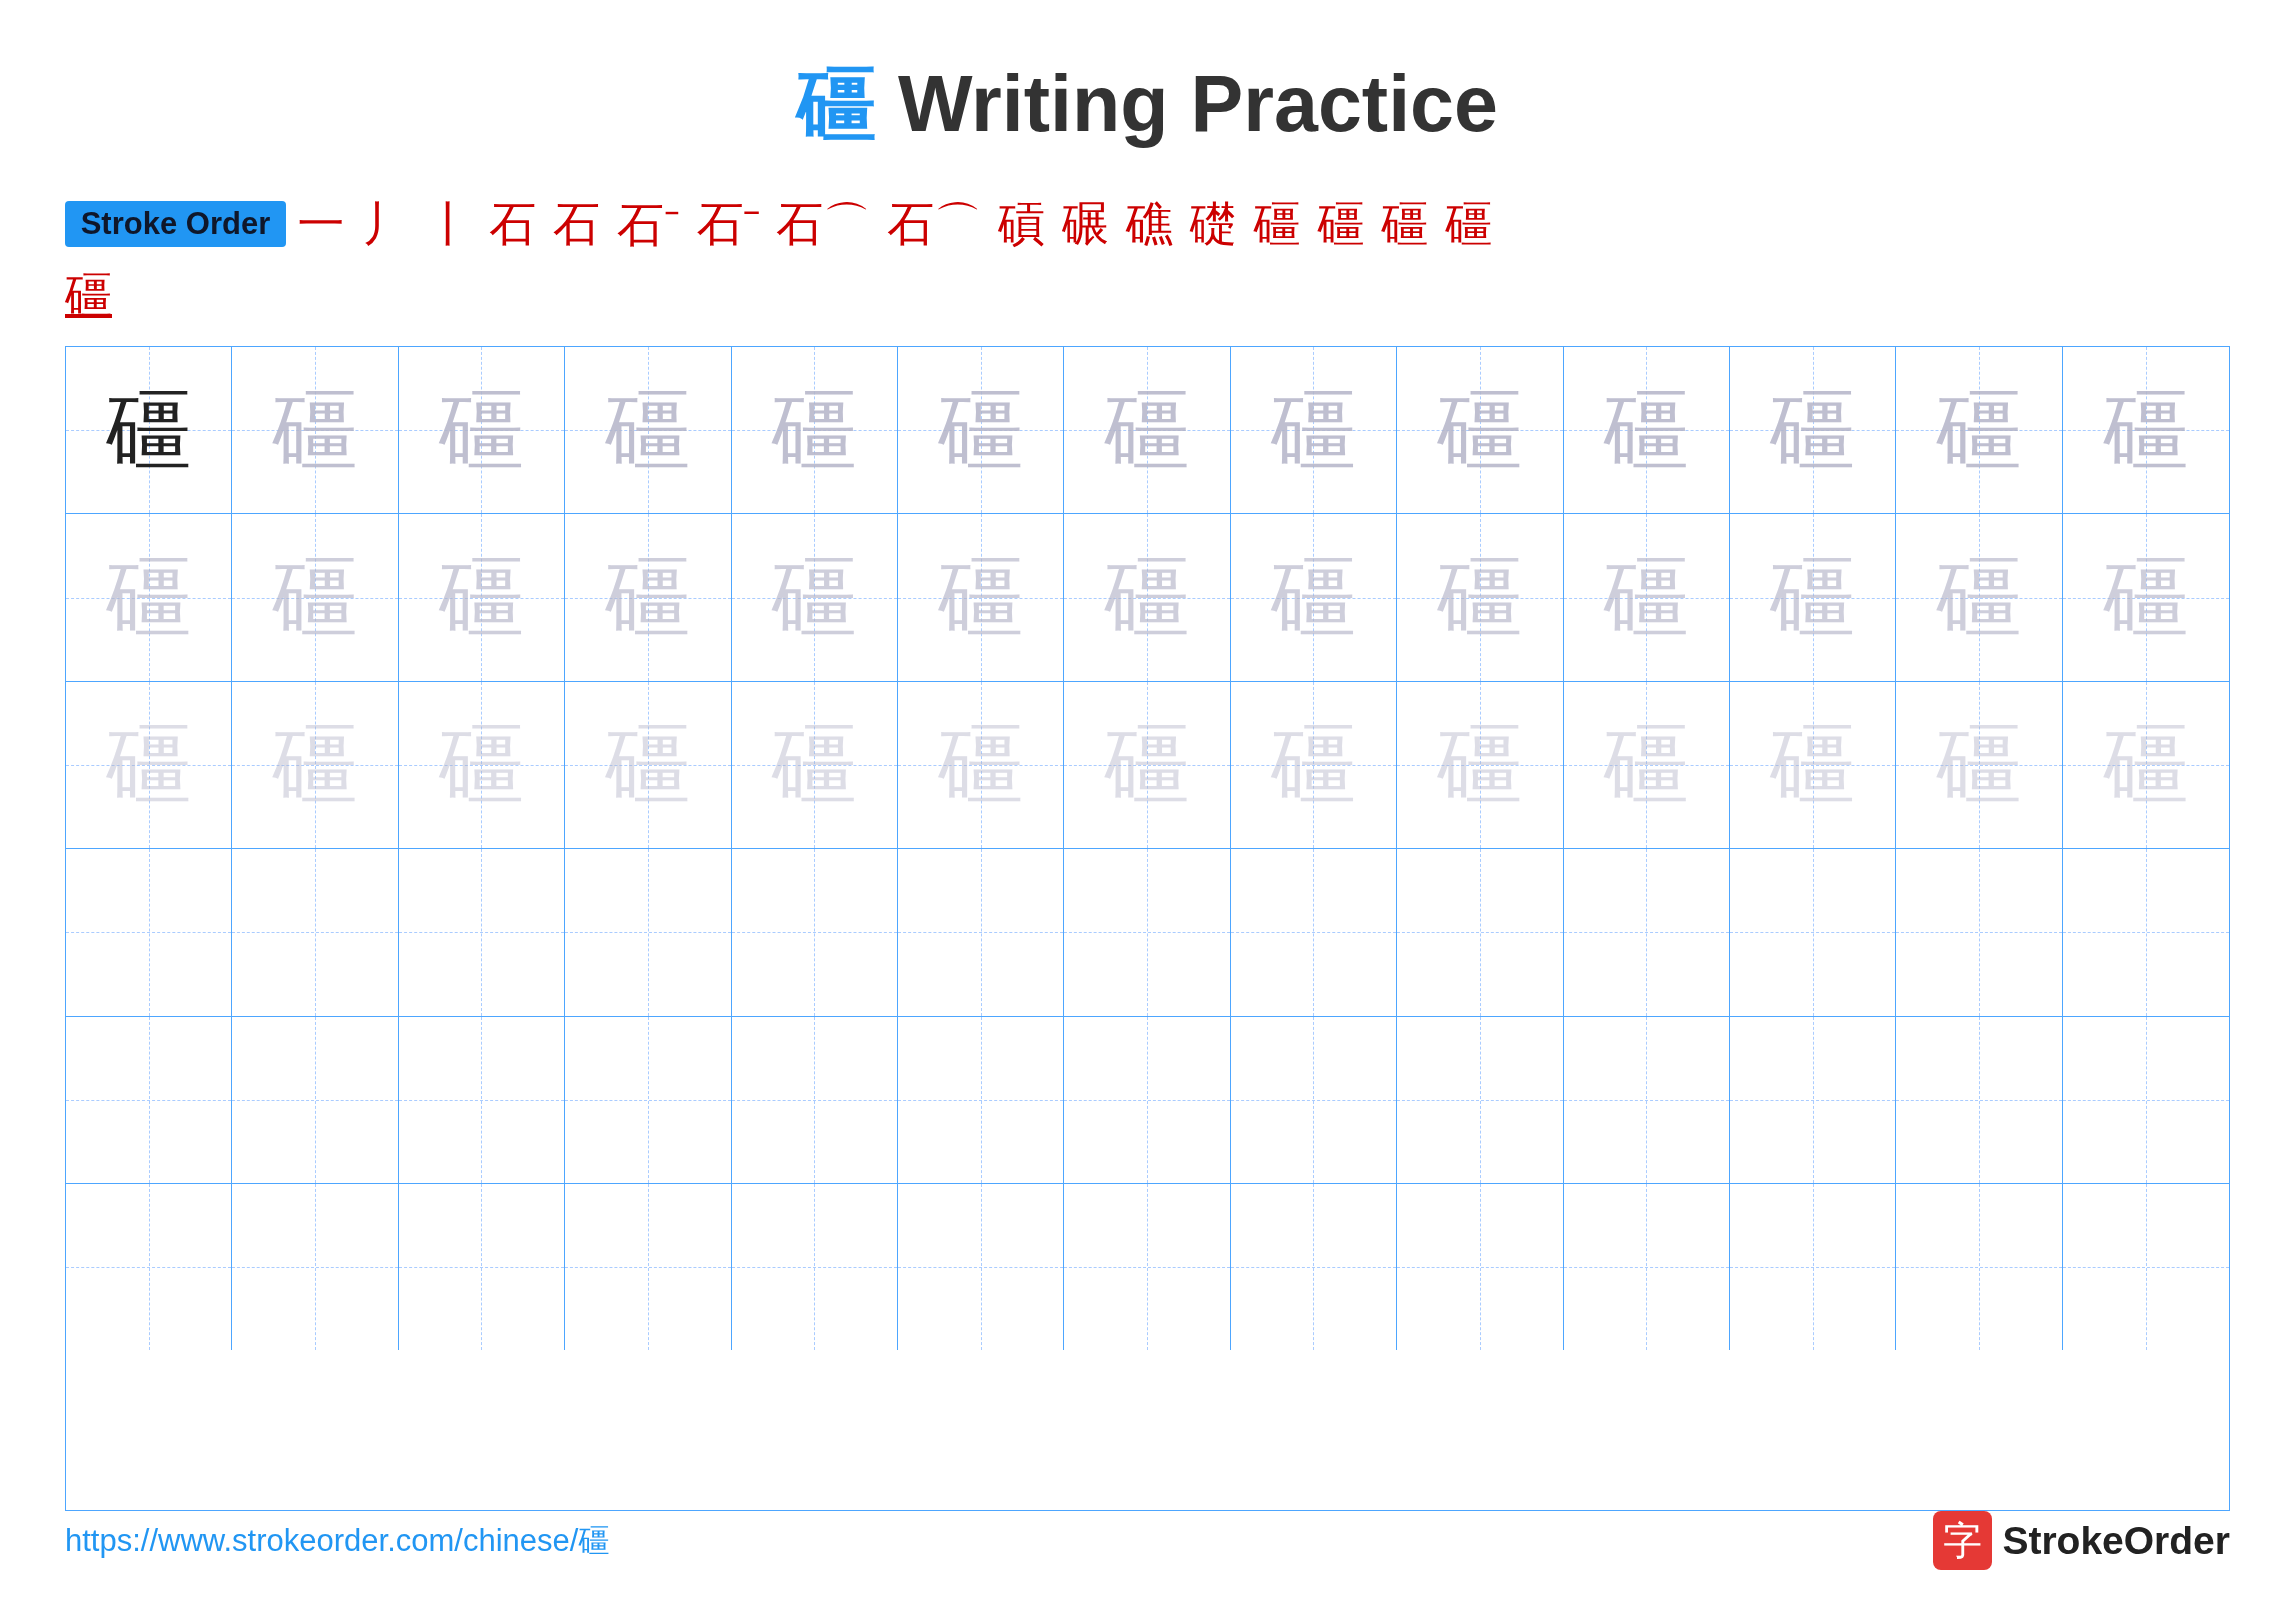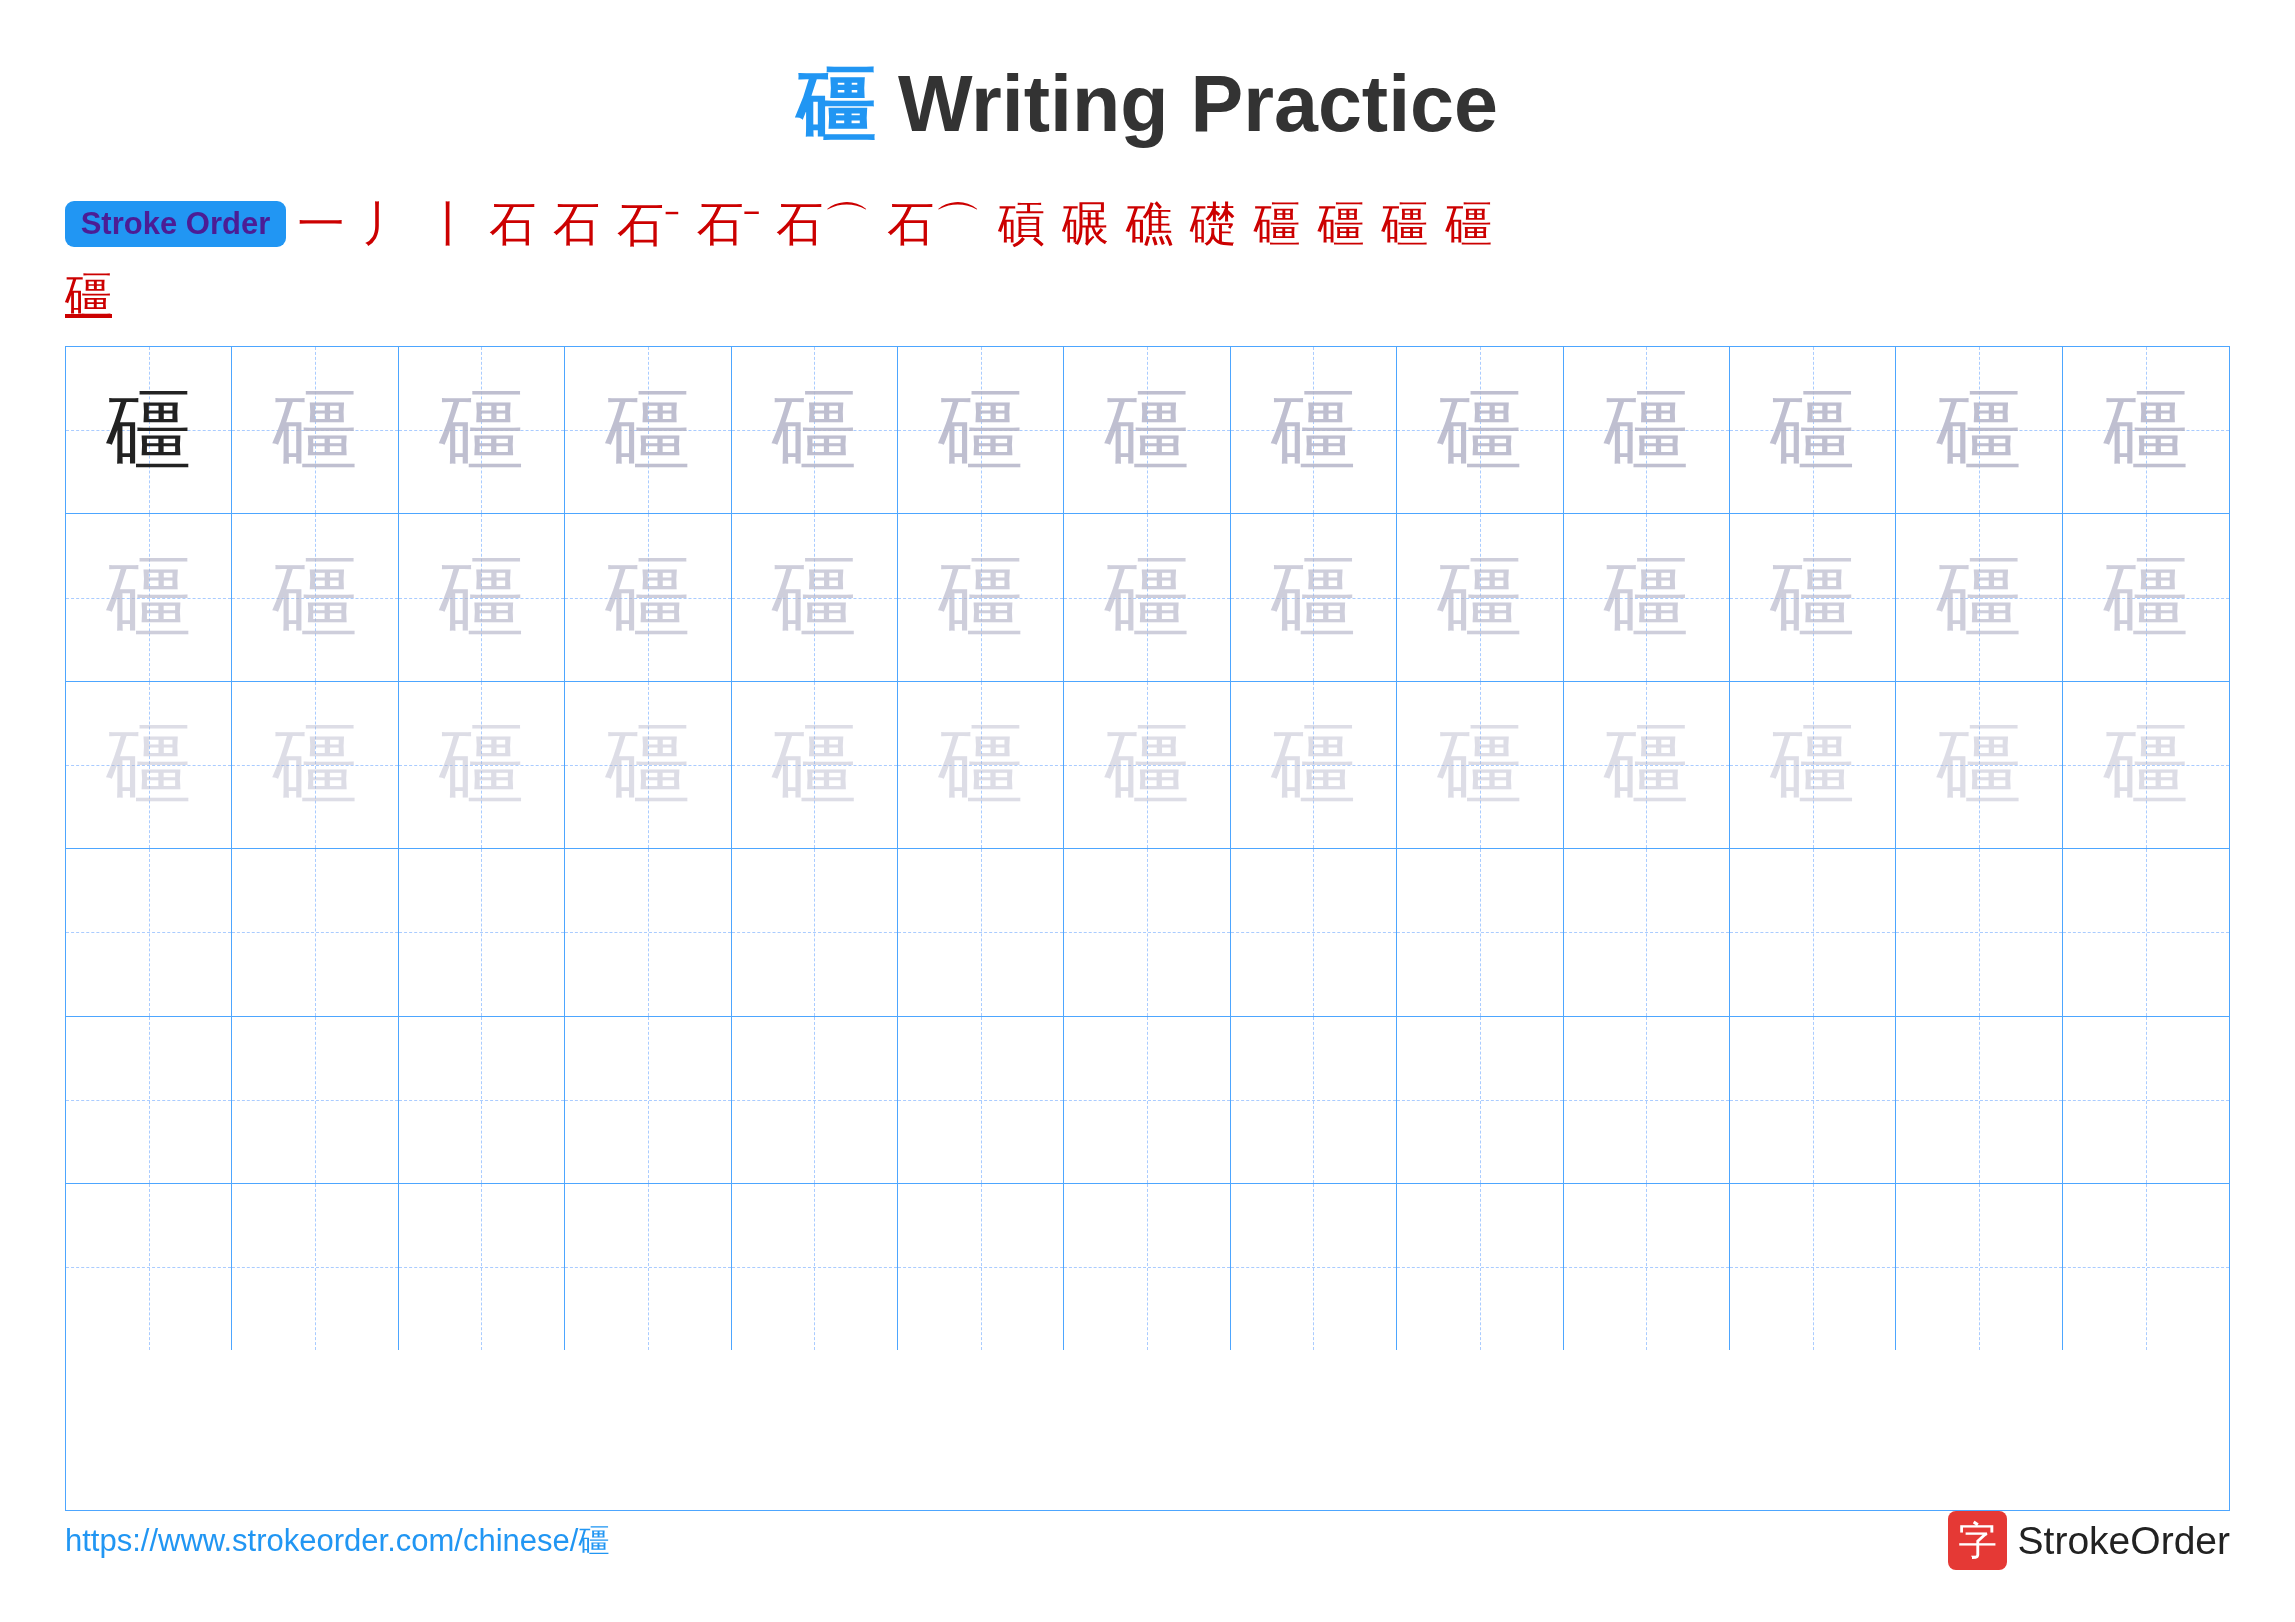--- a/index.html
+++ b/index.html
@@ -48,25 +48,25 @@
     .stroke-order-row {
       display: flex;
       align-items: center;
       flex-wrap: wrap;
       gap: 6.5px;
       margin-bottom: 6.5px;
     }
 
     .stroke-order-badge {
       background: #2196F3;
-      color: #4c1d95;
+      color: #0f172a;
       font-size: 31px;
       font-weight: bold;
       padding: 5.2px 15.7px;
-      border-radius: 9px;
+      border-radius: 4px;
       white-space: nowrap;
     }
 
     .stroke-char {
       font-size: 47px;
       color: #cc0000;
       font-family: serif;
       margin: 0 5.2px;
     }
 
@@ -182,21 +182,21 @@
       display: flex;
       align-items: center;
       justify-content: center;
       font-size: 39px;
       color: white;
       font-family: serif;
     }
 
     .logo-text {
       font-size: 39px;
-      font-weight: normal;
+      font-weight: bold;
       color: #222;
     }
   </style>
 </head>
 <body>
 
 <div class="page">
 
   <div class="title-area">
     <h1>

